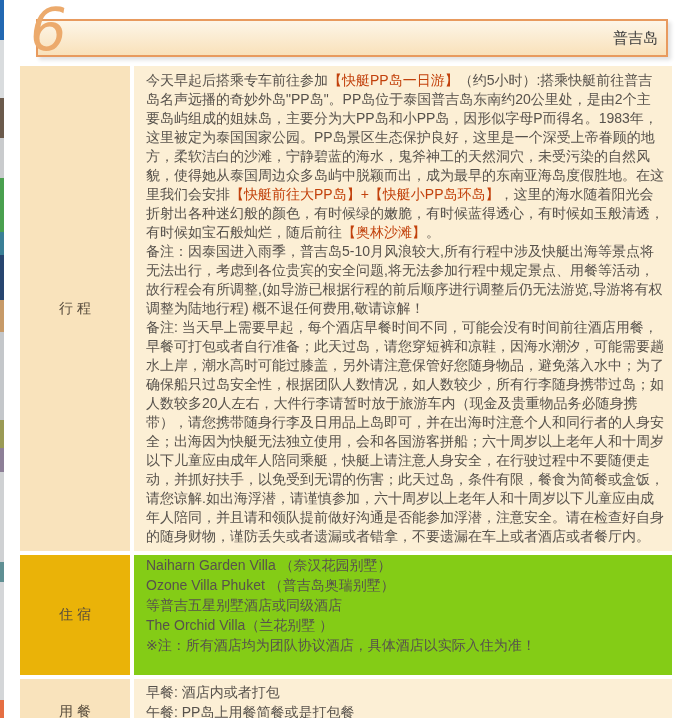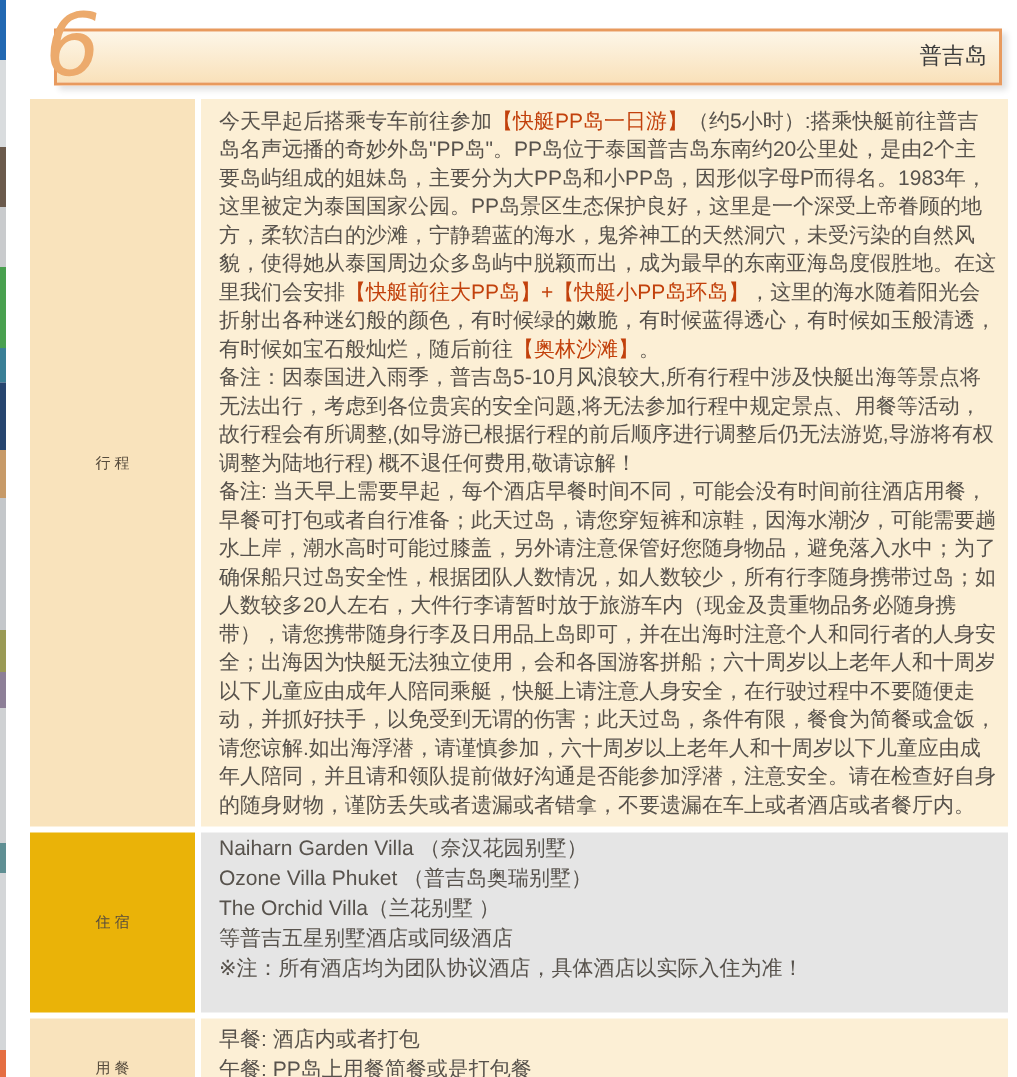--- a/index.html
+++ b/index.html
@@ -44,28 +44,28 @@
     position:absolute;right:8px;top:0;height:49px;line-height:34px;
     font-size:15px;color:#3c3c3c;
   }
 
   
   .itin-table{margin-top:9px;}
   .row{display:flex;margin-bottom:4px;}
   .cell-label{
     width:110px;flex:0 0 110px;margin-right:4px;
     display:flex;align-items:center;justify-content:center;
-    font-size:10px;color:#574c3d;background:#f9e3bc;
+    font-size:14px;color:#574c3d;background:#f9e3bc;
   }
   .cell-content{
     flex:1 1 auto;background:#fcefd5;box-sizing:border-box;
     font-size:14px;color:#57524c;padding:5px 8px 5px 12px;
   }
   .row-alt .cell-label{background:#eab308;}
-  .row-alt .cell-content{background:#e5e5e5;}
+  .row-alt .cell-content{background:#84cc16;}
   .row-itinerary .cell-content{min-height:447px;line-height:19px;}
   .row-accommodation .cell-content{min-height:120px;line-height:20px;padding-top:0;padding-bottom:0;}
   .row-meals .cell-content{min-height:66px;line-height:20px;padding-top:3px;padding-bottom:3px;}
   .cell-content p{margin:0;}
   .hl{color:#c2410c;}
 </style>
 </head>
 <body>
 
 <div class="sliver">
@@ -102,22 +102,22 @@
         <p>备注：因泰国进入雨季，普吉岛5-10月风浪较大,所有行程中涉及快艇出海等景点将无法出行，考虑到各位贵宾的安全问题,将无法参加行程中规定景点、用餐等活动，故行程会有所调整,(如导游已根据行程的前后顺序进行调整后仍无法游览,导游将有权调整为陆地行程) 概不退任何费用,敬请谅解！</p>
         <p>备注: 当天早上需要早起，每个酒店早餐时间不同，可能会没有时间前往酒店用餐，早餐可打包或者自行准备；此天过岛，请您穿短裤和凉鞋，因海水潮汐，可能需要趟水上岸，潮水高时可能过膝盖，另外请注意保管好您随身物品，避免落入水中；为了确保船只过岛安全性，根据团队人数情况，如人数较少，所有行李随身携带过岛；如人数较多20人左右，大件行李请暂时放于旅游车内（现金及贵重物品务必随身携带），请您携带随身行李及日用品上岛即可，并在出海时注意个人和同行者的人身安全；出海因为快艇无法独立使用，会和各国游客拼船；六十周岁以上老年人和十周岁以下儿童应由成年人陪同乘艇，快艇上请注意人身安全，在行驶过程中不要随便走动，并抓好扶手，以免受到无谓的伤害；此天过岛，条件有限，餐食为简餐或盒饭，请您谅解.如出海浮潜，请谨慎参加，六十周岁以上老年人和十周岁以下儿童应由成年人陪同，并且请和领队提前做好沟通是否能参加浮潜，注意安全。请在检查好自身的随身财物，谨防丢失或者遗漏或者错拿，不要遗漏在车上或者酒店或者餐厅内。</p>
       </div>
     </div>
 
     <div class="row row-accommodation row-alt">
       <div class="cell-label">住 宿</div>
       <div class="cell-content">
         <p>Naiharn Garden Villa （奈汉花园别墅）</p>
         <p>Ozone Villa Phuket （普吉岛奥瑞别墅）</p>
+        <p> 等普吉五星别墅酒店或同级酒店</p>
         <p>The Orchid Villa（兰花别墅 ）</p>
-        <p> 等普吉五星别墅酒店或同级酒店</p>
         <p>※注：所有酒店均为团队协议酒店，具体酒店以实际入住为准！</p>
       </div>
     </div>
 
     <div class="row row-meals">
       <div class="cell-label">用 餐</div>
       <div class="cell-content">
         <p>早餐: 酒店内或者打包</p>
         <p>午餐: PP岛上用餐简餐或是打包餐</p>
 

